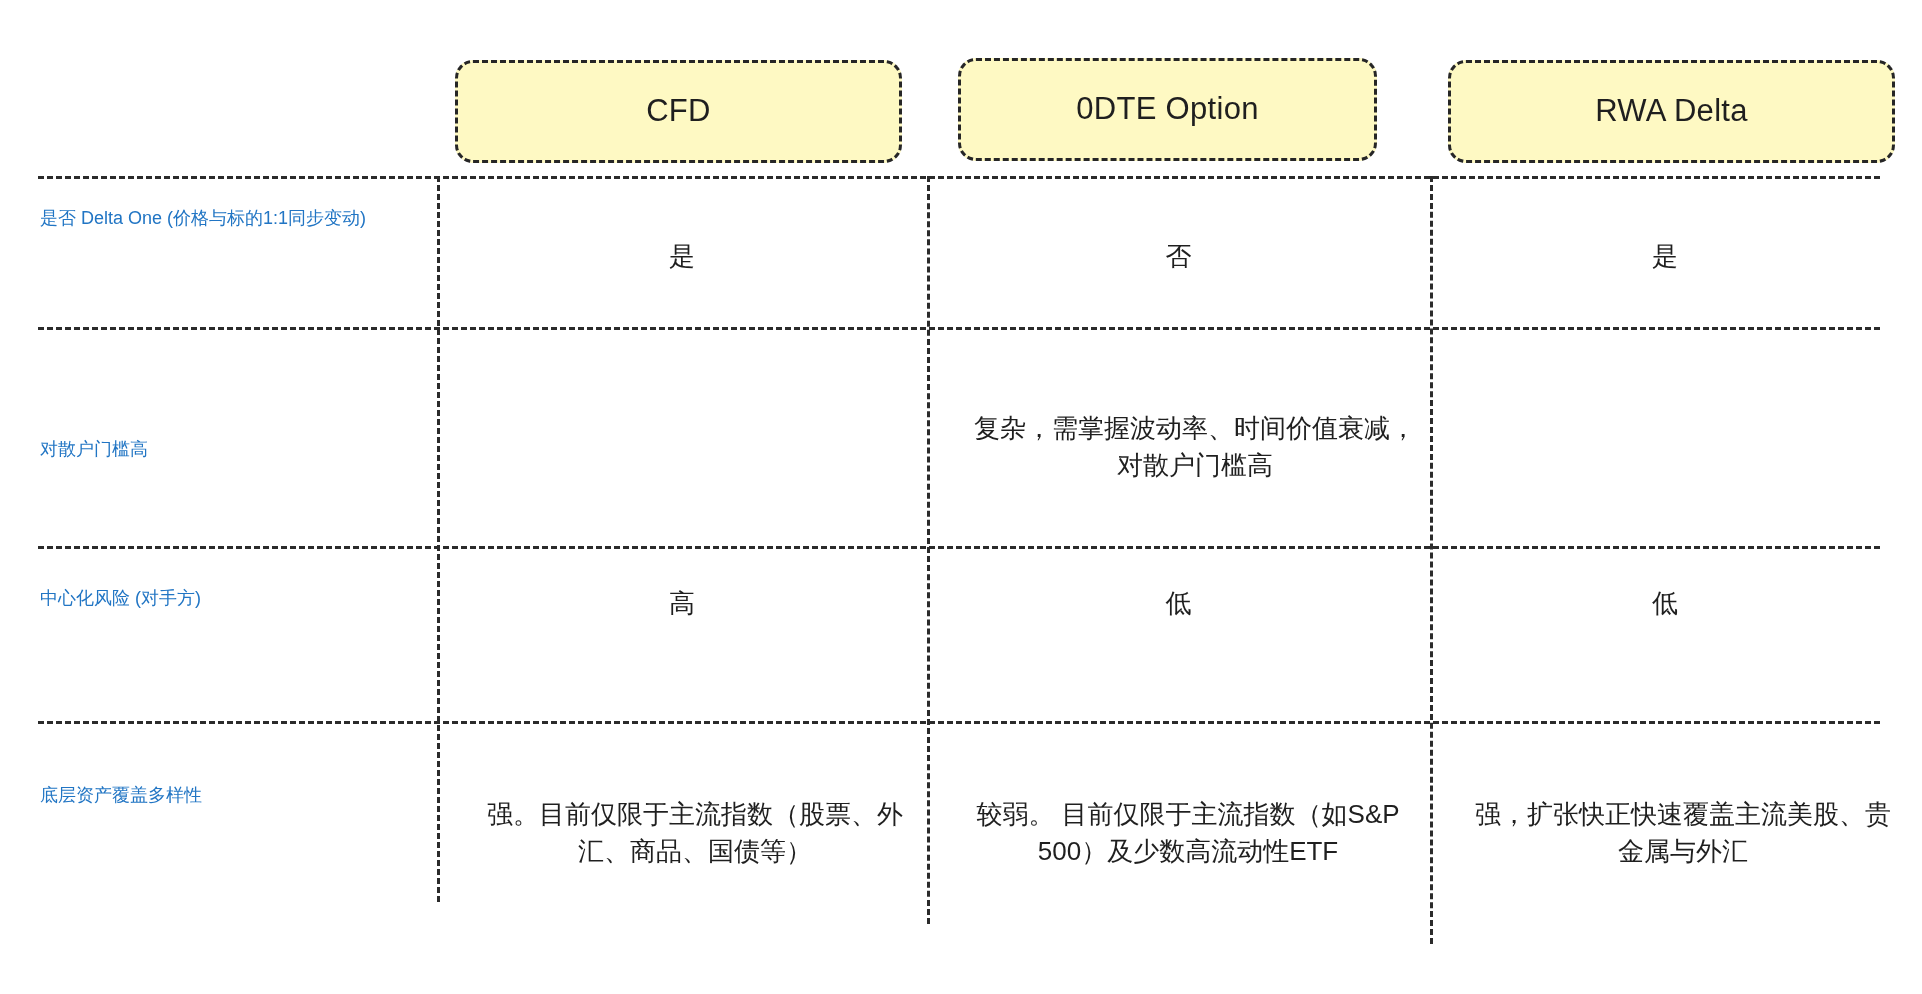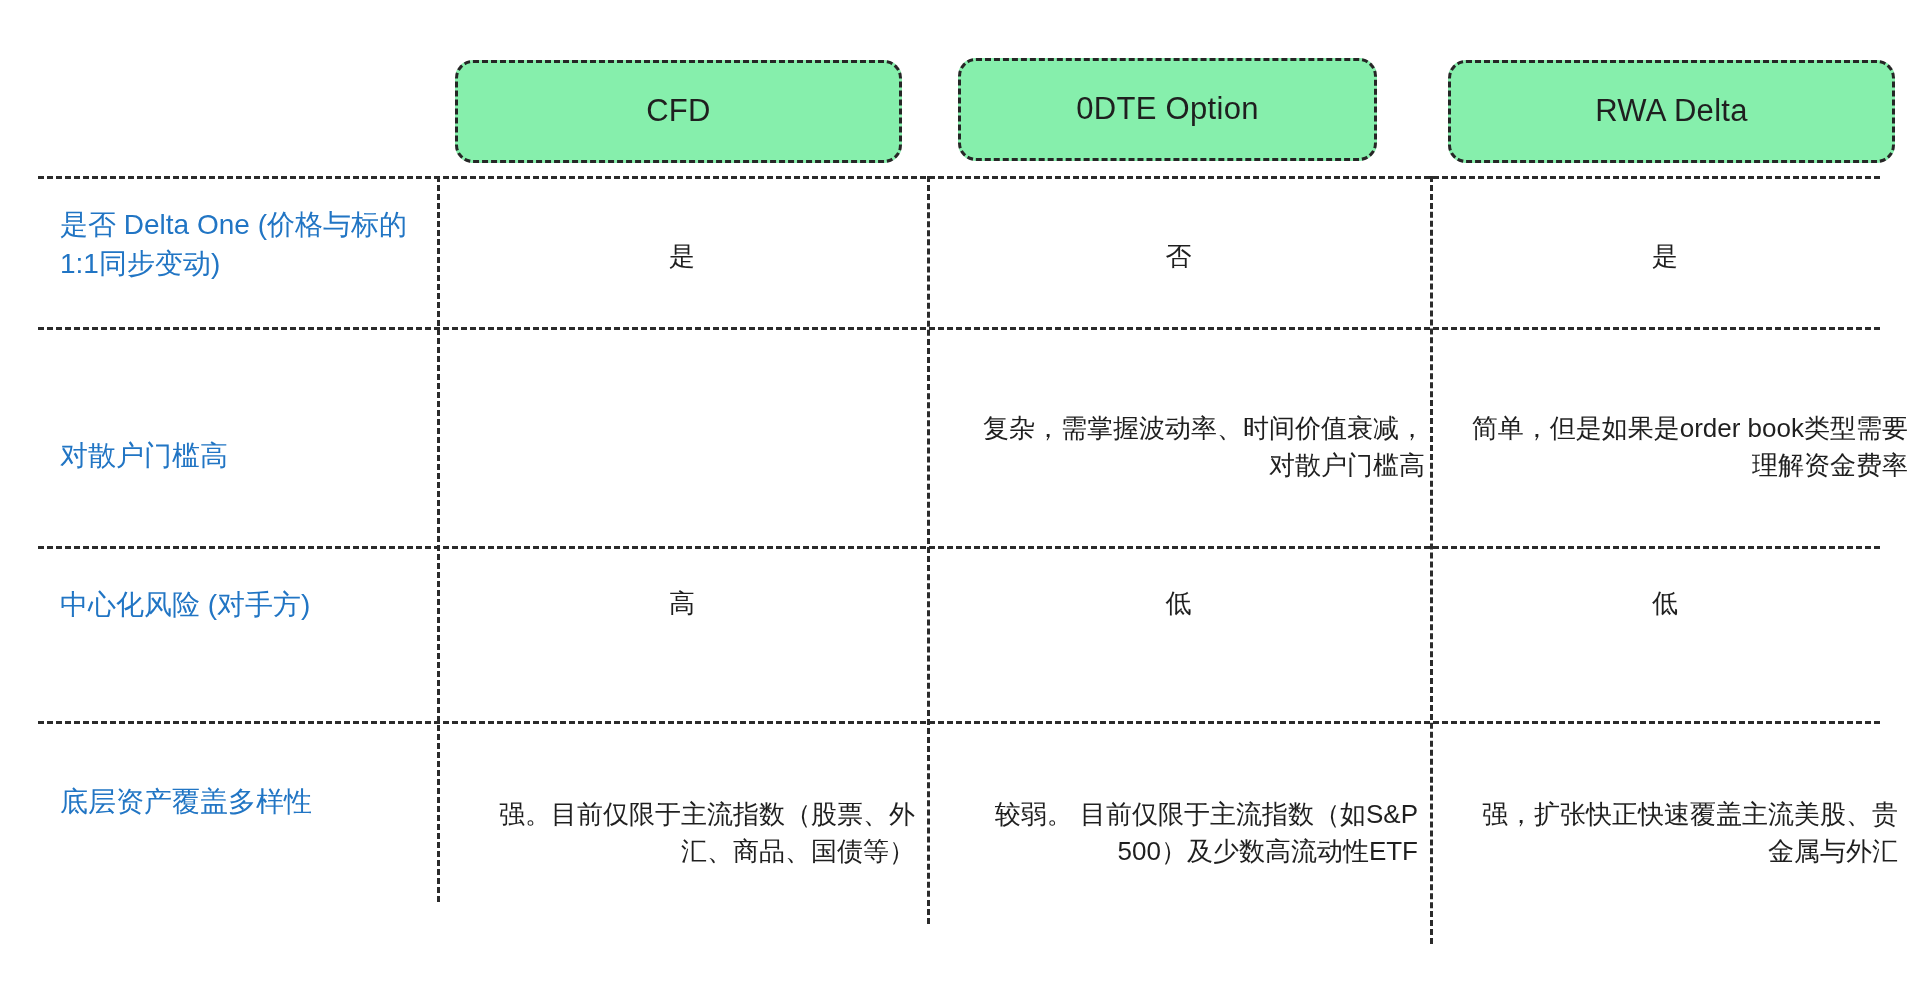--- a/index.html
+++ b/index.html
@@ -20,21 +20,21 @@
     position: absolute;
     left: 0;
     top: 0;
     width: 1922px;
     height: 994px;
   }
 
   
   .header-pill {
     position: absolute;
-    background: #86efac;
+    background: #fef9c3;
     border: 3px dashed #262626;
     border-radius: 18px;
     display: flex;
     align-items: center;
     justify-content: center;
     box-sizing: border-box;
   }
   .header-pill .pill-label {
     font-size: 31px;
     color: #1f1f1f;
@@ -68,43 +68,42 @@
   #vline-0 { left: 437px;  top: 176px; height: 726px; }
   #vline-1 { left: 927px;  top: 176px; height: 748px; }
   #vline-2 { left: 1430px; top: 176px; height: 768px; }
 
   
   .row-label {
     position: absolute;
     left: 40px;
     width: 380px;
     color: #2175C4;
-    font-size: 28px;
+    font-size: 18px;
     line-height: 1.38;
     text-align: left;
-    margin-left: 20px;
   }
   #rowlabel-0 { top: 206px; }
   #rowlabel-1 { top: 437px; }
   #rowlabel-2 { top: 586px; }
   #rowlabel-3 { top: 783px; }
 
   
   .cell {
     position: absolute;
     color: #1f1f1f;
     font-size: 26px;
     line-height: 1.42;
     box-sizing: border-box;
   }
   .cell.centered {
     text-align: center;
   }
   .cell.lefted {
-    text-align: right;
+    text-align: center;
   }
 
   
   .r0 { top: 238px; }
   .r0.c0 { left: 437px; width: 490px; }
   .r0.c1 { left: 927px; width: 503px; }
   .r0.c2 { left: 1430px; width: 470px; }
 
   
   .r1.c0 { left: 437px;  width: 490px; top: 437px; }
@@ -149,21 +148,20 @@
   <div class="row-label" id="rowlabel-0">是否 Delta One (价格与标的1:1同步变动)</div>
   <div class="row-label" id="rowlabel-1">对散户门槛高</div>
   <div class="row-label" id="rowlabel-2">中心化风险 (对手方)</div>
   <div class="row-label" id="rowlabel-3">底层资产覆盖多样性</div>
 
   <div class="cell centered r0 c0">是</div>
   <div class="cell centered r0 c1">否</div>
   <div class="cell centered r0 c2">是</div>
 
   <div class="cell lefted r1 c1">复杂，需掌握波动率、时间价值衰减，对散户门槛高</div>
-  <div class="cell lefted r1 c2">简单，但是如果是order book类型需要理解资金费率</div>
 
   <div class="cell centered r2 c0">高</div>
   <div class="cell centered r2 c1">低</div>
   <div class="cell centered r2 c2">低</div>
 
   <div class="cell lefted r3 c0">强。目前仅限于主流指数（股票、外汇、商品、国债等）</div>
   <div class="cell lefted r3 c1">较弱。 目前仅限于主流指数（如S&amp;P 500）及少数高流动性ETF</div>
   <div class="cell lefted r3 c2">强，扩张快正快速覆盖主流美股、贵金属与外汇</div>
 
 </div>

